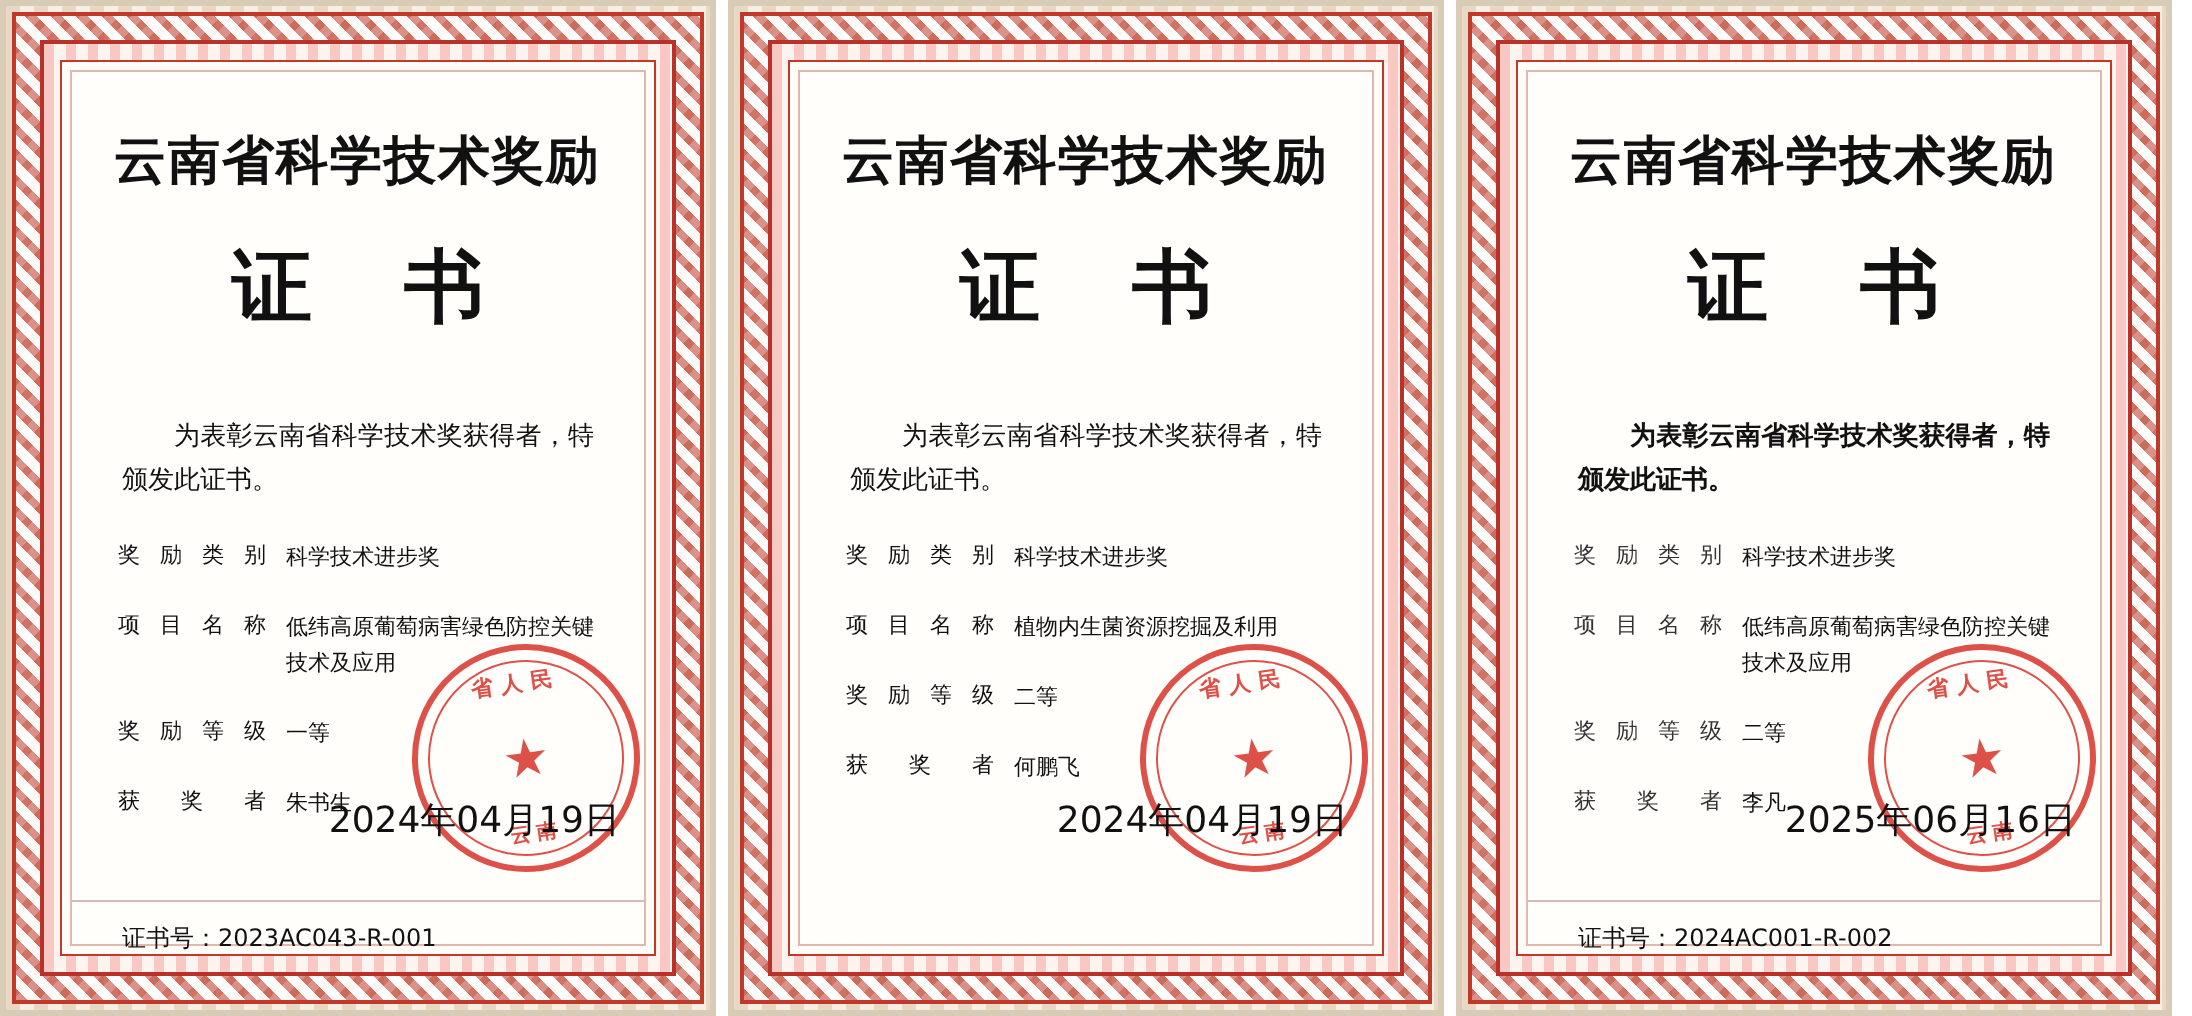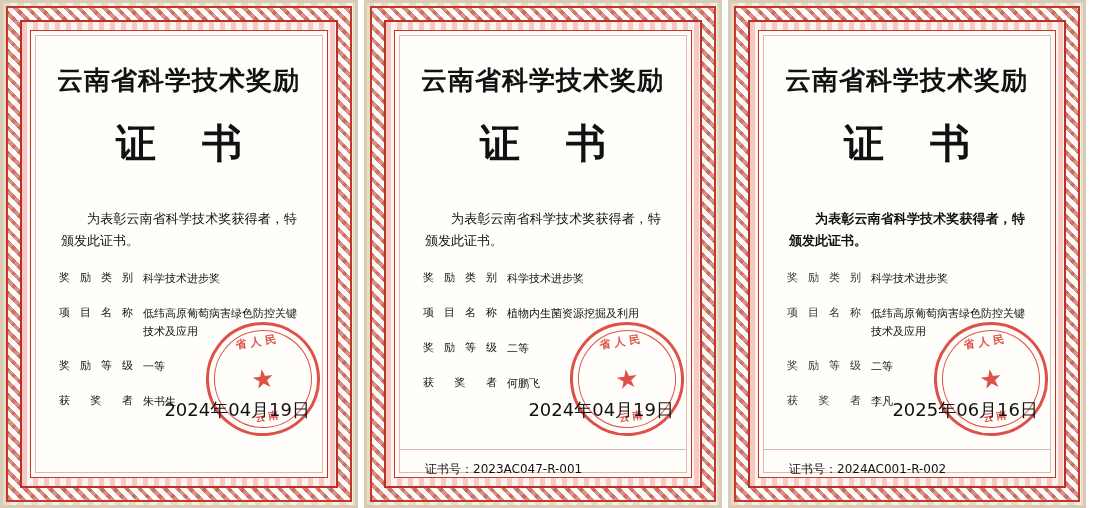--- a/index.html
+++ b/index.html
@@ -244,20 +244,23 @@
     </div>
 
     <div class="seal">
       <div class="seal-inner"></div>
       <div class="seal-text-top">省人民</div>
       <div class="seal-star">★</div>
       <div class="seal-text-bottom">云南</div>
     </div>
     <div class="date">2024年04月19日</div>
 
+    <div class="footer">
+      <span class="cert-no">证书号：</span><span class="cert-no">2023AC043-R-001</span>
+    </div>
   </div>
 
   <div class="cert">
     <div class="frame-outer"></div>
     <div class="frame-band"></div>
     <div class="frame-band2"></div>
     <div class="frame-inner"></div>
     <div class="frame-inner2"></div>
 
     <div class="content">
@@ -286,23 +289,20 @@
     </div>
 
     <div class="seal">
       <div class="seal-inner"></div>
       <div class="seal-text-top">省人民</div>
       <div class="seal-star">★</div>
       <div class="seal-text-bottom">云南</div>
     </div>
     <div class="date">2024年04月19日</div>
 
-    <div class="footer">
-      <span class="cert-no">证书号：</span><span class="cert-no">2023AC047-R-001</span>
-    </div>
   </div>
 
   <div class="cert variant-bold">
     <div class="frame-outer"></div>
     <div class="frame-band"></div>
     <div class="frame-band2"></div>
     <div class="frame-inner"></div>
     <div class="frame-inner2"></div>
 
     <div class="content">

